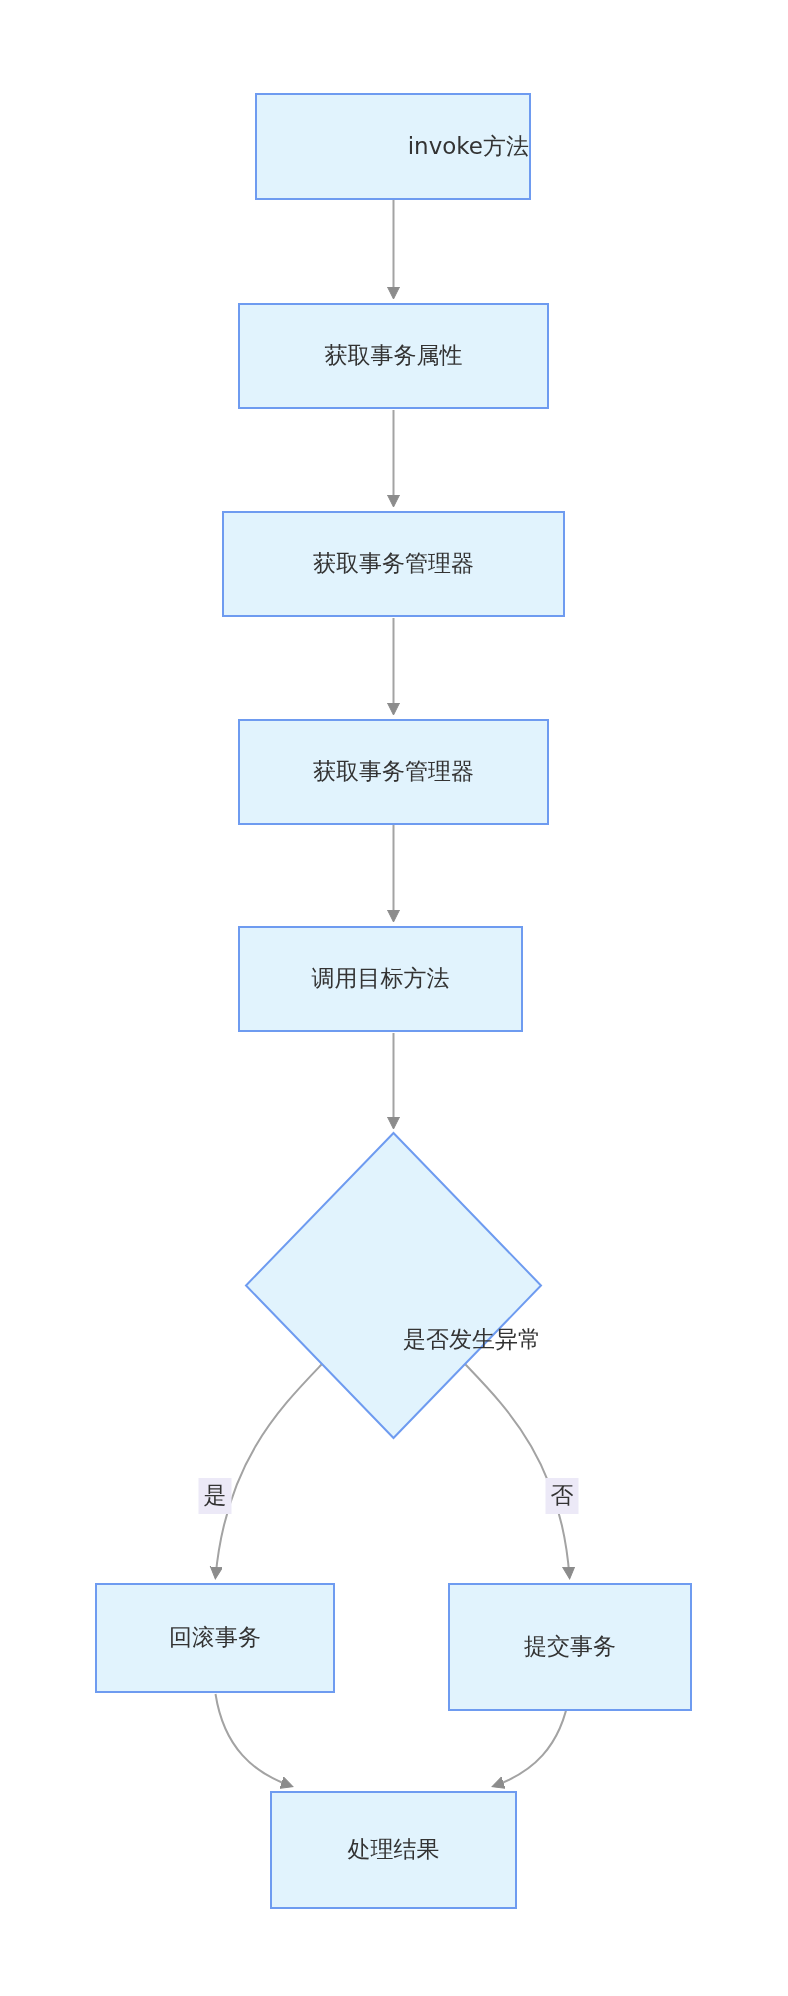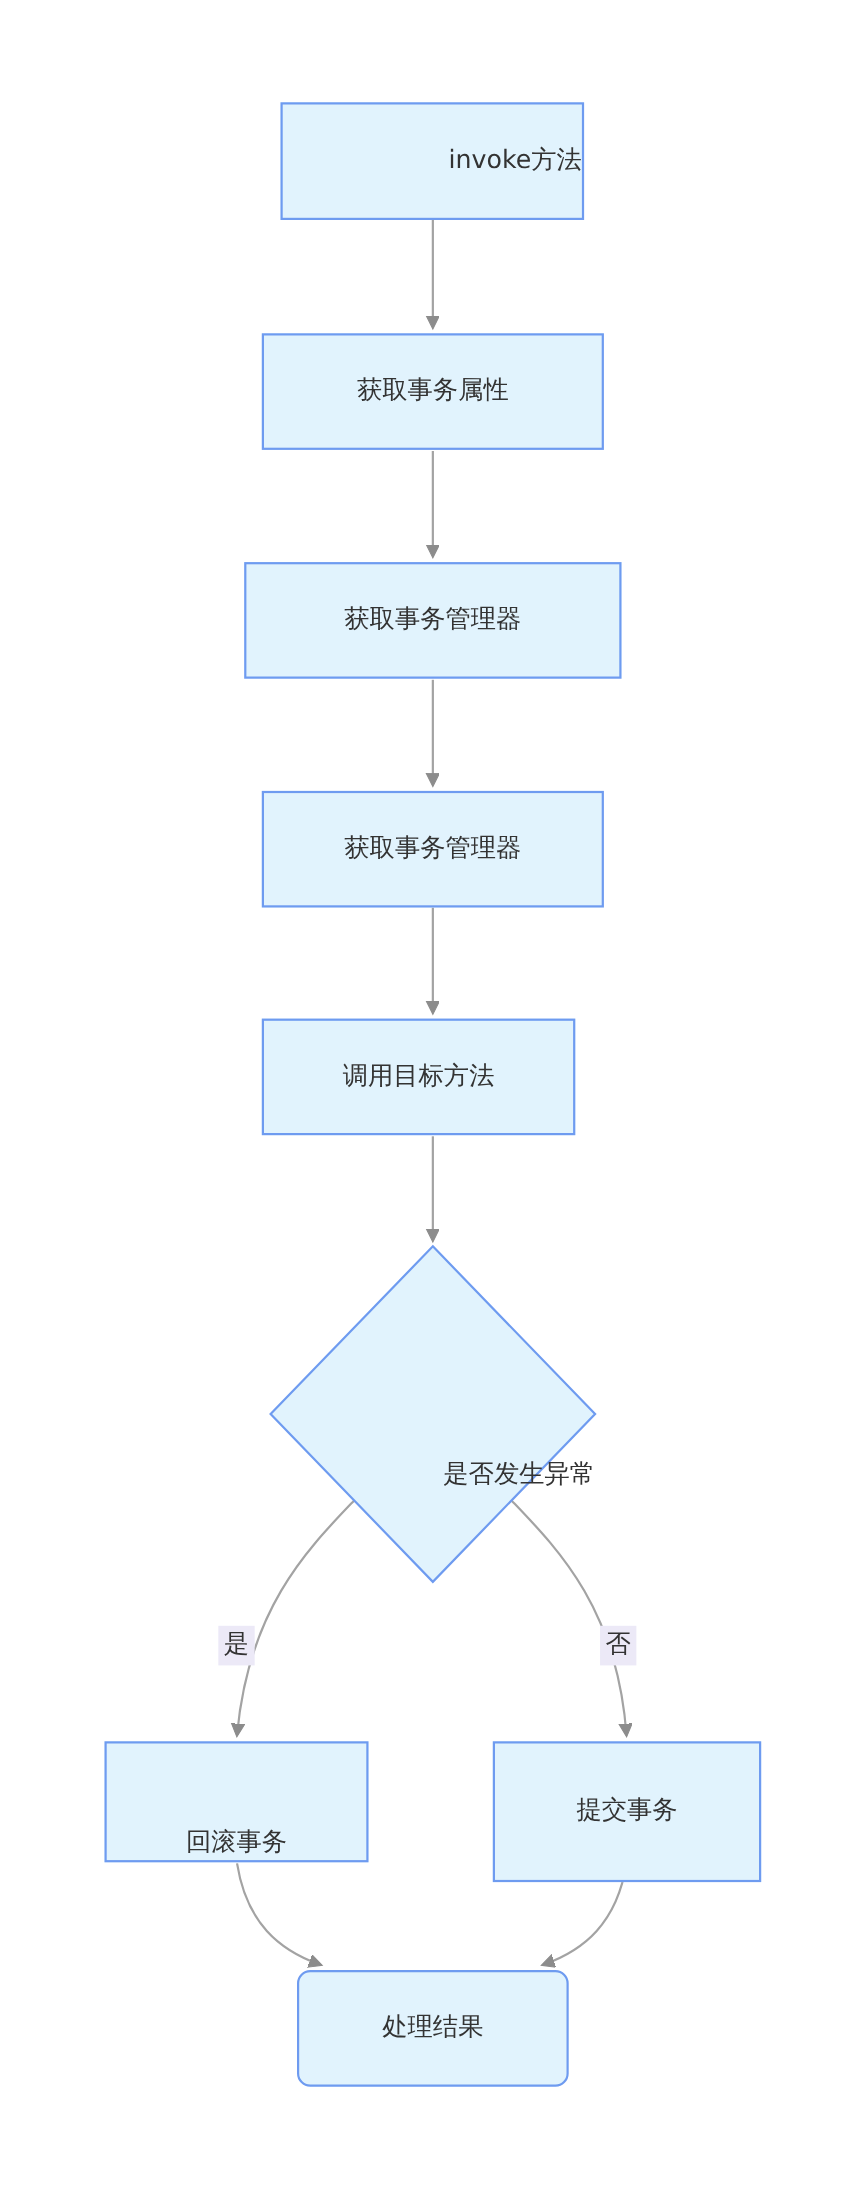--- a/index.html
+++ b/index.html
@@ -121,25 +121,25 @@
   </div>
 
   <div class="edge-label" style="left:215px; top:1478px;">
     <span>是</span>
   </div>
 
   <div class="edge-label" style="left:562px; top:1478px;">
     <span>否</span>
   </div>
 
-  <div class="node" style="left:95px; top:1583px; width:240px; height:110px;align-items:flex-end;">
+  <div class="node" style="left:95px; top:1583px; width:240px; height:110px;">
     <span>回滚事务</span>
   </div>
 
   <div class="node" style="left:448px; top:1583px; width:244px; height:128px;">
     <span>提交事务</span>
   </div>
 
-  <div class="node" style="left:270px; top:1791px; width:247px; height:106px;border-radius:12px;">
+  <div class="node" style="left:270px; top:1791px; width:247px; height:118px;">
     <span>处理结果</span>
   </div>
 
 </div>
 
 </body></html>

